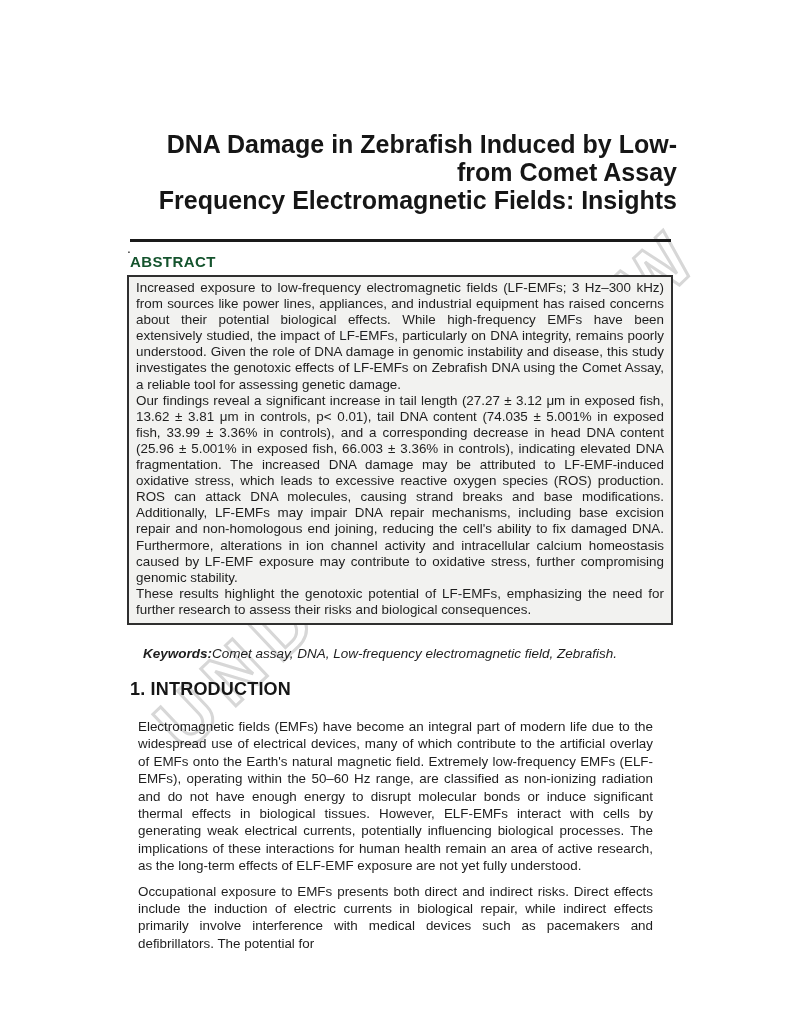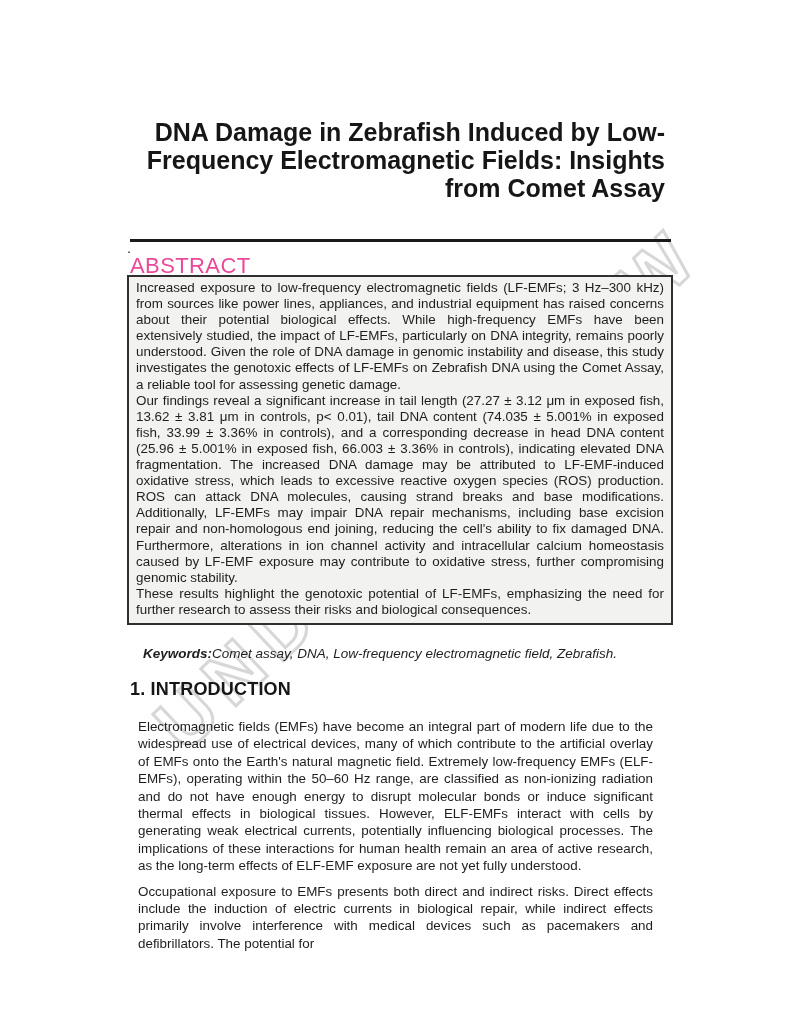--- a/index.html
+++ b/index.html
@@ -33,21 +33,21 @@
     .watermark { color: transparent; -webkit-text-stroke: 3px #d7d7d7; }
   }
 
   .content-layer { position: absolute; inset: 0; z-index: 1; }
 
   .title {
     position: absolute;
     top: 114px;
     left: 130px;
     width: 531px;
-    margin: 4px;
+    margin: 16px;
     text-align: right;
     font-size: 25px;
     font-weight: bold;
     line-height: 28px;
     color: #161616;
   }
   .title span { display: block; }
 
   .rule {
     position: absolute;
@@ -64,24 +64,24 @@
     left: 127px;
     font-size: 14px;
     color: #1e1e1e;
   }
 
   .abstract-heading {
     position: absolute;
     top: 253px;
     left: 130px;
     margin: 0;
-    font-size: 22px;
-    font-weight: normal;
+    font-size: 15px;
+    font-weight: bold;
     letter-spacing: 0.4px;
-    color: #ec4899;
+    color: #14532d;
   }
 
   .abstract-box {
     position: absolute;
     top: 275px;
     left: 127px;
     width: 546px;
     box-sizing: border-box;
     background: #f2f2f0;
     border: 2px solid #2f2f2f;
@@ -134,22 +134,22 @@
 <body>
 
 <div class="page">
 
   <div class="watermark">UNDER REVIEW</div>
 
   <div class="content-layer">
 
     <h1 class="title">
       <span>DNA Damage in Zebrafish Induced by Low-</span>
+      <span>from Comet Assay</span>
       <span>Frequency Electromagnetic Fields: Insights</span>
-      <span>from Comet Assay</span>
     </h1>
 
     <div class="rule"></div>
 
     <div class="stray-dot">.</div>
 
     <h2 class="abstract-heading">ABSTRACT</h2>
 
     <div class="abstract-box">
       <p>Increased exposure to low-frequency electromagnetic fields (LF-EMFs; 3 Hz–300 kHz) from sources like power lines, appliances, and industrial equipment has raised concerns about their potential biological effects. While high-frequency EMFs have been extensively studied, the impact of LF-EMFs, particularly on DNA integrity, remains poorly understood. Given the role of DNA damage in genomic instability and disease, this study investigates the genotoxic effects of LF-EMFs on Zebrafish DNA using the Comet Assay, a reliable tool for assessing genetic damage.</p>

